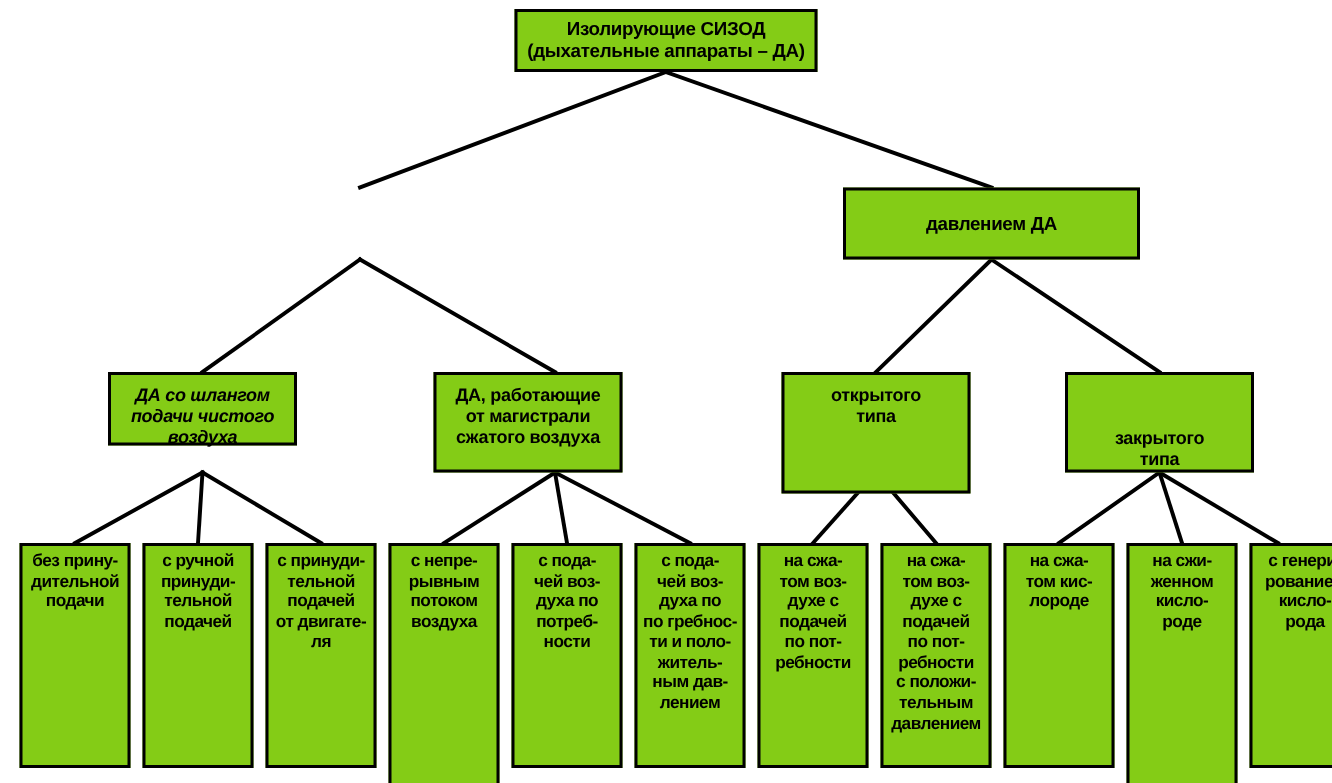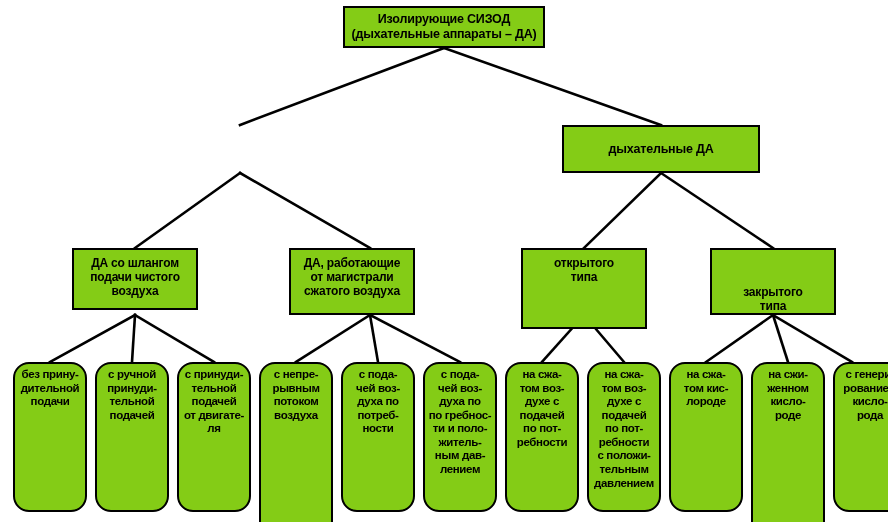--- a/index.html
+++ b/index.html
@@ -9,21 +9,21 @@
   #wires{position:absolute;left:0;top:0;width:888px;height:522px;}
   .node{position:absolute;box-sizing:border-box;background:#84cc16;
         border:2.5px solid #000;display:flex;align-items:flex-start;
         justify-content:center;z-index:2;}
   .node .txt{display:block;width:100%;text-align:center;
              line-height:1.18;letter-spacing:-.2px;}
   .lvl0,.lvl1{align-items:center;}
   .lvl0 .txt{font-size:12.5px;font-weight:600;}
   .lvl1 .txt{font-size:12.5px;font-weight:600;}
   .lvl2 .txt{font-size:12px;font-weight:600;padding-top:6px;}
-  .leaf{align-items:flex-start;border-radius:16px;}
+  .leaf{align-items:flex-start;}
   .leaf .txt{font-size:11.5px;font-weight:600;padding-top:4px;letter-spacing:-.35px;}
 </style>
 </head>
 <body>
 
 <div id="stage">
 
   <svg id="wires" viewBox="0 0 888 522" xmlns="http://www.w3.org/2000/svg">
     <g stroke="#000" stroke-width="2.6" fill="none" stroke-linecap="square">
 
@@ -51,24 +51,24 @@
       <path d="M773,315 L788,362"></path>
       <path d="M773,315 L852,362"></path>
     </g>
   </svg>
 
   <div class="node lvl0" style="left:343px;top:6px;width:202px;height:42px;">
     <span class="txt">Изолирующие СИЗОД<br>(дыхательные аппараты – ДА)</span>
   </div>
 
   <div class="node lvl1" style="left:562px;top:125px;width:198px;height:48px;">
-    <span class="txt">дыхательные ДА</span>
+    <span class="txt">давлением ДА</span>
   </div>
 
-  <div class="node lvl2" style="left:72px;top:248px;width:126px;height:62px;">
+  <div class="node lvl2" style="left:72px;top:248px;width:126px;height:49px;font-style:italic;">
     <span class="txt">ДА со шлангом<br>подачи чистого<br>воздуха</span>
   </div>
   <div class="node lvl2" style="left:289px;top:248px;width:126px;height:67px;">
     <span class="txt">ДА, работающие<br>от магистрали<br>сжатого воздуха</span>
   </div>
   <div class="node lvl2" style="left:521px;top:248px;width:126px;height:81px;">
     <span class="txt">открытого<br>типа</span>
   </div>
   <div class="node lvl2" style="left:710px;top:248px;width:126px;height:67px;align-items:flex-end;">
     <span class="txt">закрытого<br>типа</span>

